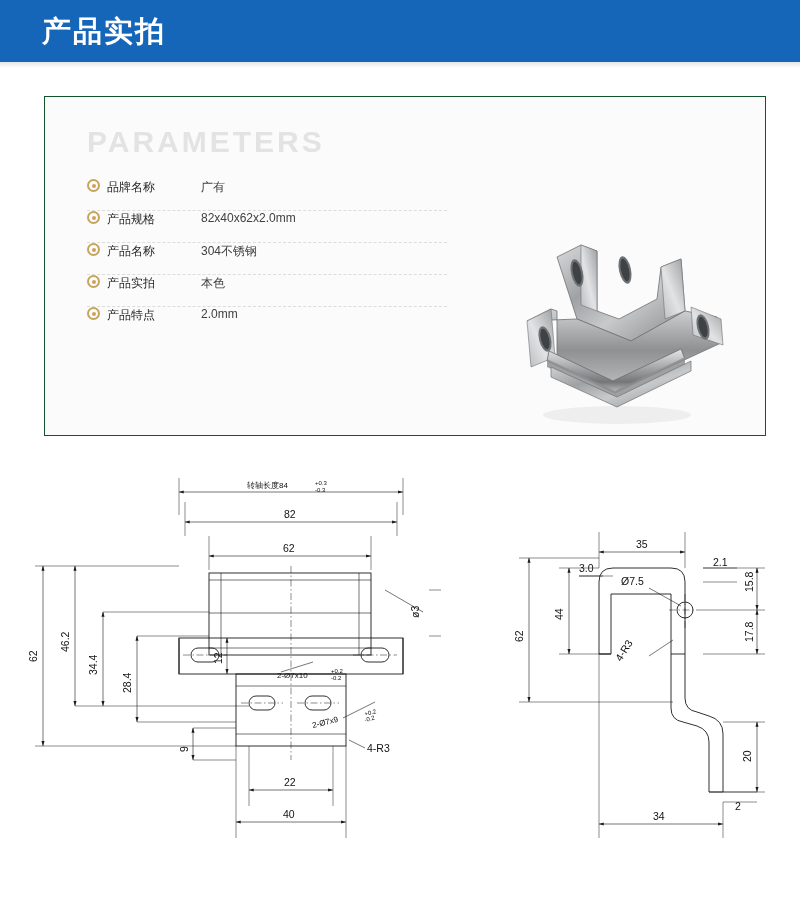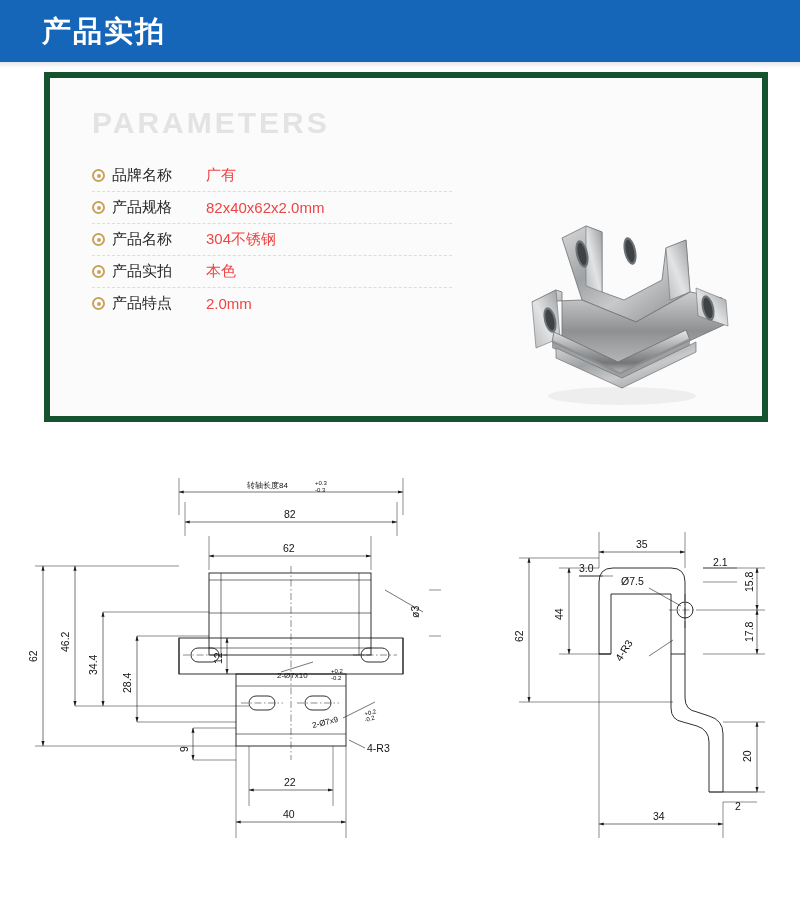--- a/index.html
+++ b/index.html
@@ -38,48 +38,48 @@
     left: 0; top: 62px;
     width: 800px;
     height: 6px;
     background: linear-gradient(to bottom, rgba(0,0,0,0.10), rgba(0,0,0,0));
   }
 
   
   .param-panel {
     position: absolute;
     left: 44px;
-    top: 72px;
+    top: 96px;
     width: 712px;
     height: 338px;
     background: #fbfbfb;
-    border: 6px solid #14532d;
+    border: 1px solid #14532d;
+    padding-left: 8px;
   }
   .param-watermark {
     position: absolute;
     left: 42px;
     top: 28px;
     font-size: 30px;
     font-weight: bold;
     letter-spacing: 3px;
     color: #e3e3e3;
     font-family: "Liberation Sans", sans-serif;
   }
   .param-list {
     position: absolute;
     left: 42px;
     top: 82px;
     width: 360px;
   }
   .param-row {
     display: flex;
-    align-items: center;
     height: 31px;
     border-bottom: 1px dashed #dcdcdc;
-    font-size: 15px;
+    font-size: 12px;
     color: #222222;
   }
   .param-row:last-child { border-bottom: none; }
   .bullet {
     width: 13px;
     height: 13px;
     margin-right: 7px;
     border-radius: 50%;
     border: 2px solid #c8a45a;
     background: #ffffff;
@@ -94,21 +94,21 @@
     width: 4px; height: 4px;
     border-radius: 50%;
     background: #c8a45a;
   }
   .param-label {
     width: 94px;
     flex: none;
     color: #262626;
   }
   .param-value {
-    color: #ef4444;
+    color: #404040;
   }
 
   
   .product-photo {
     position: absolute;
     left: 440px;
     top: 118px;
     width: 260px;
     height: 230px;
   }

